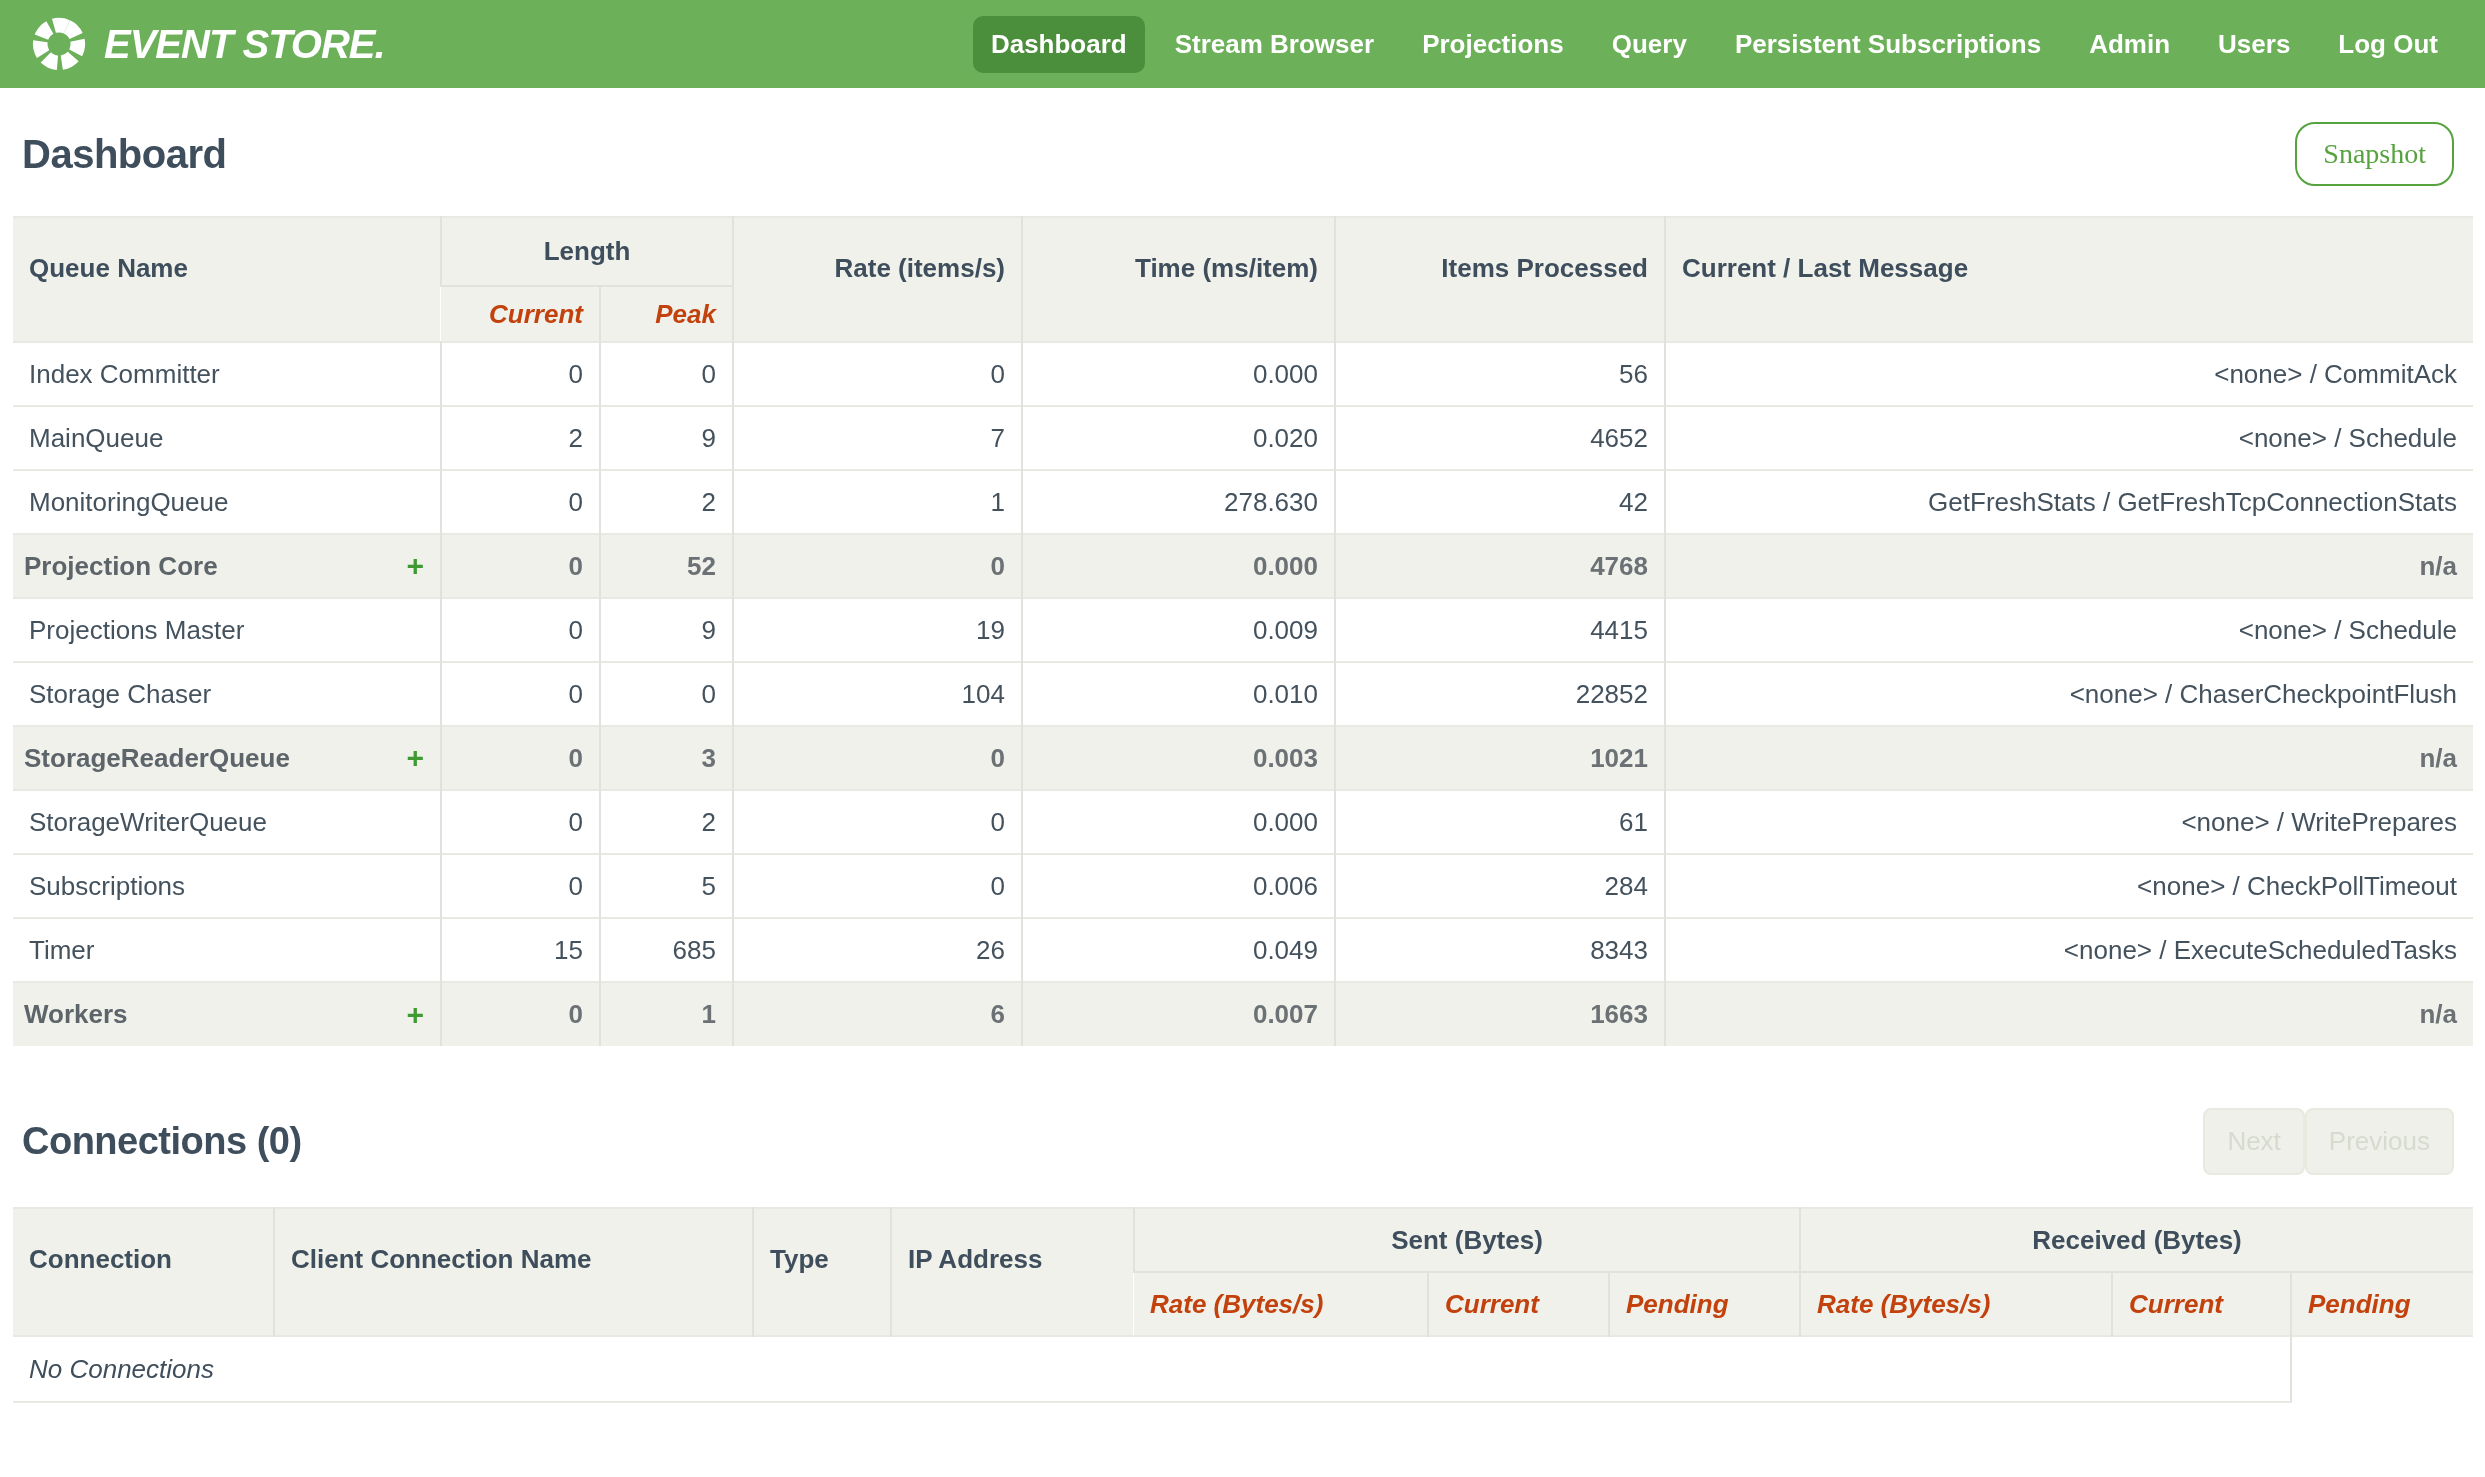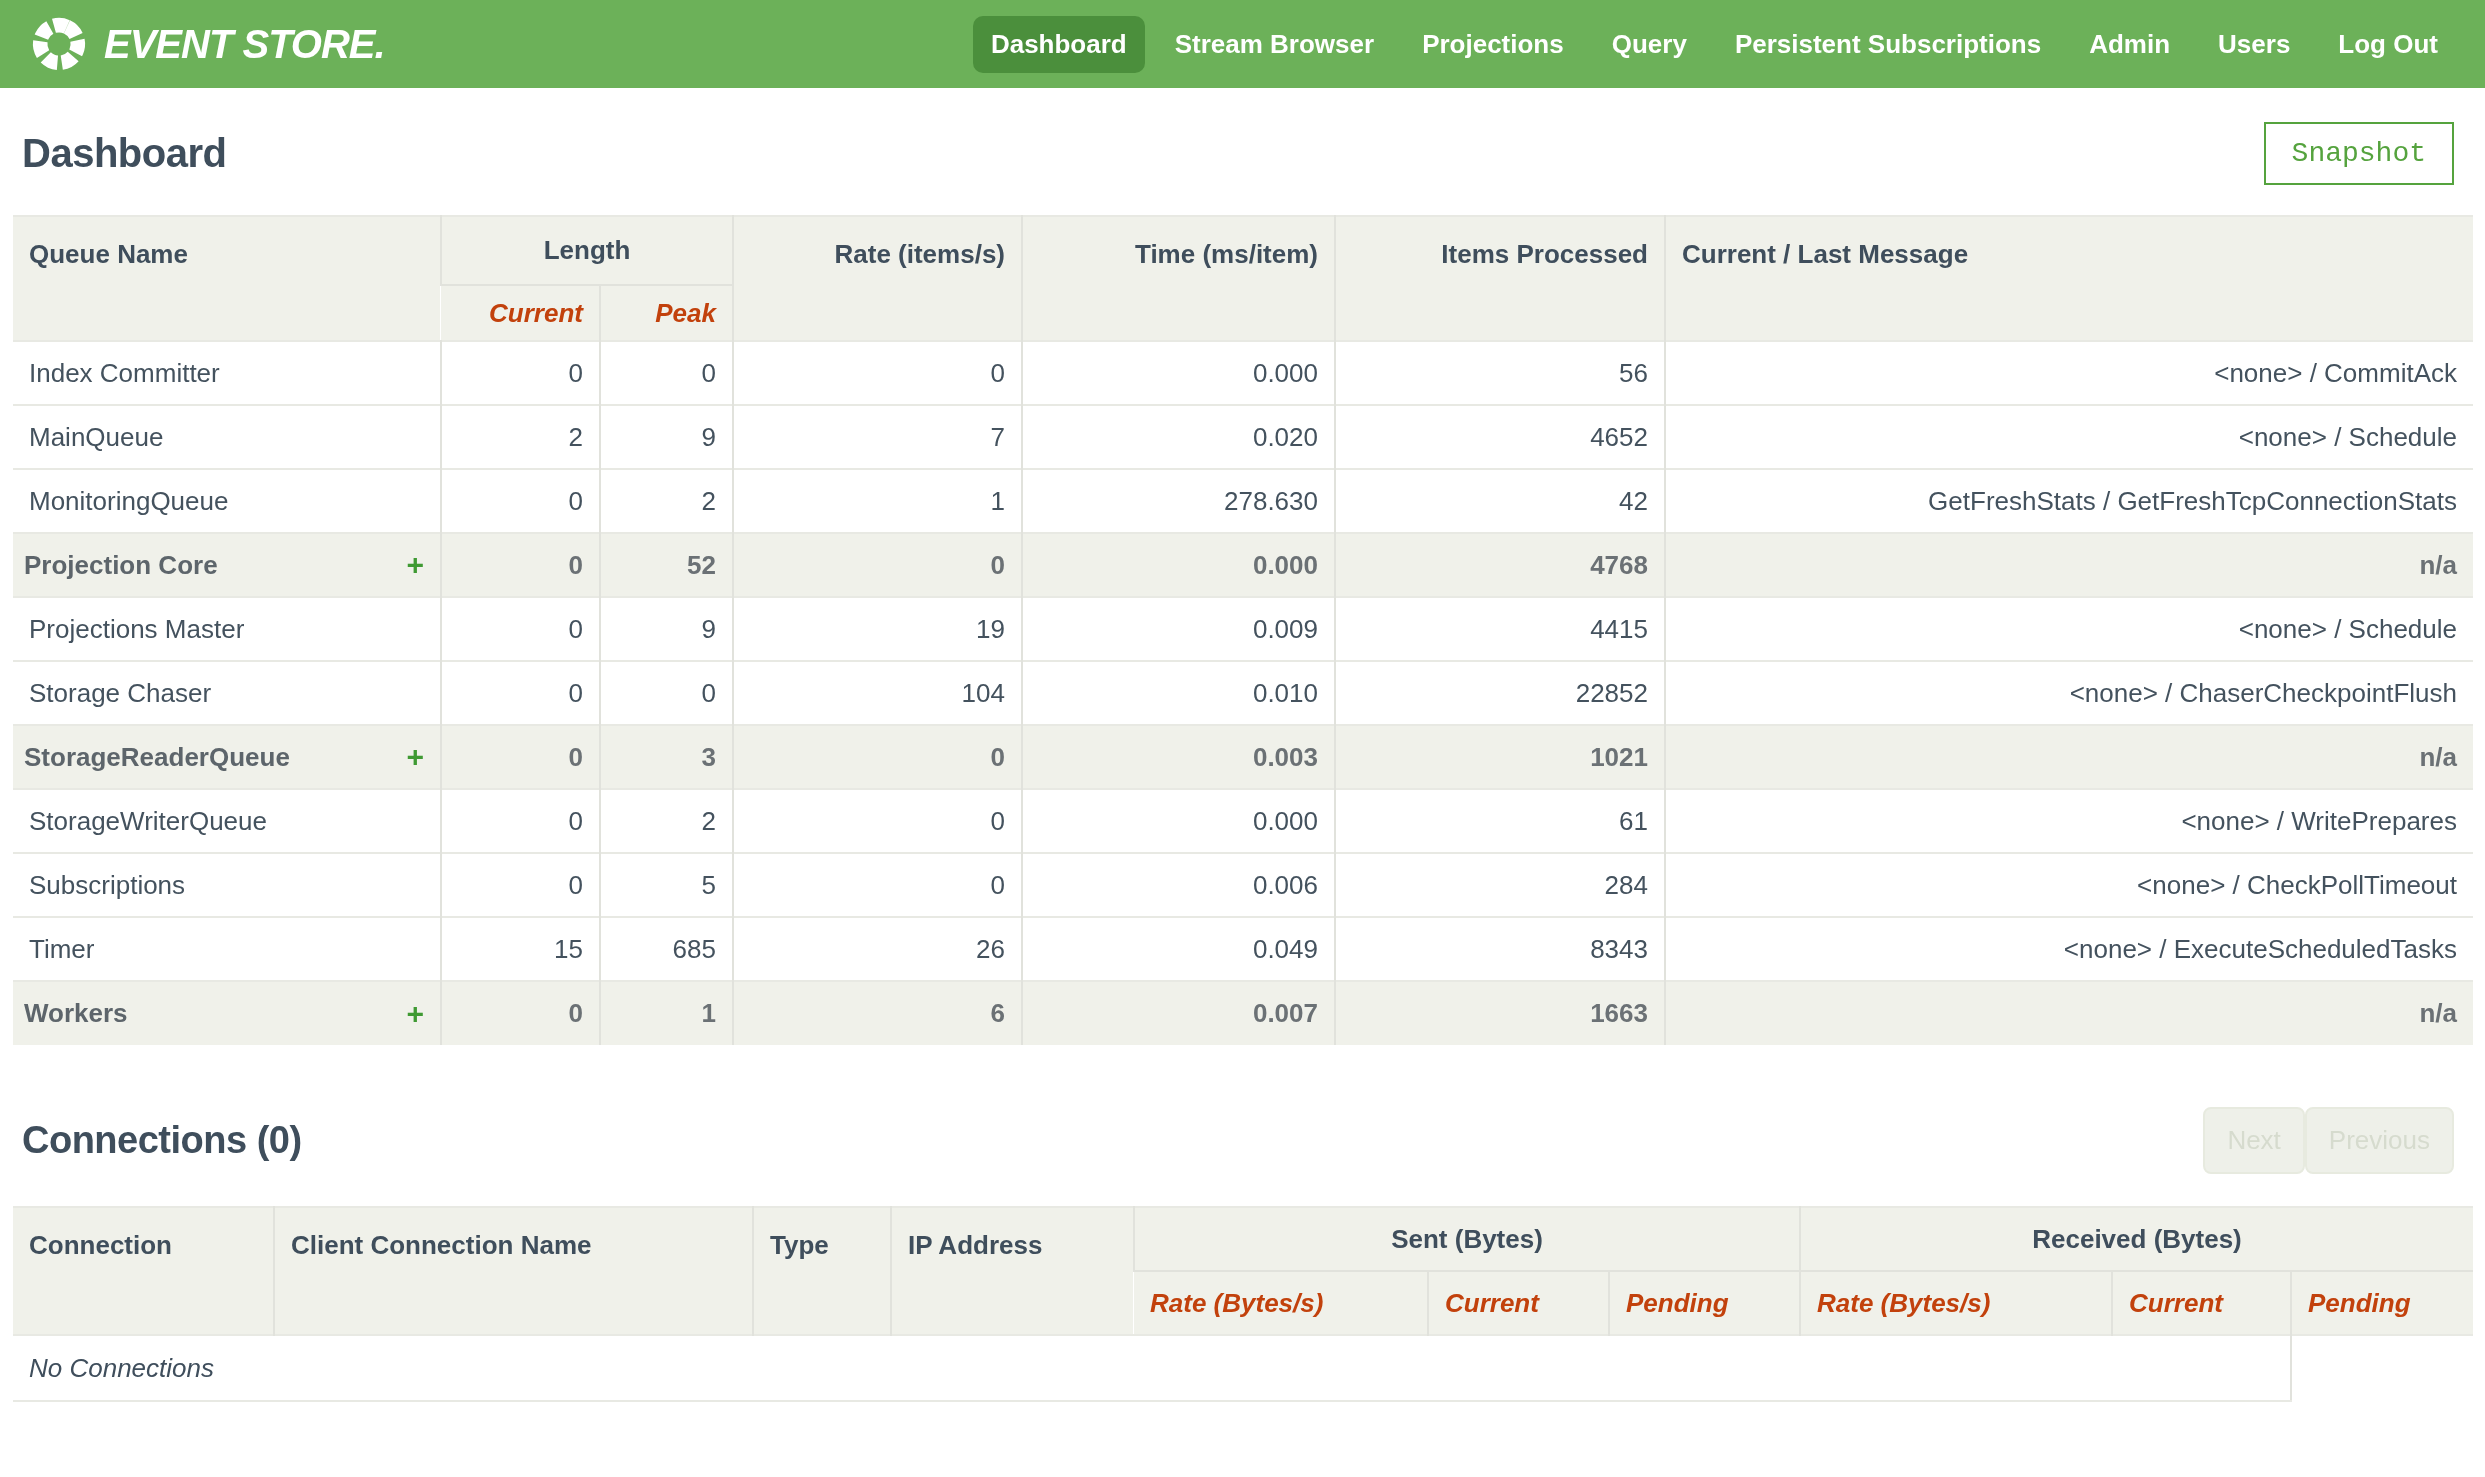--- a/index.html
+++ b/index.html
@@ -10,30 +10,30 @@
   .brand{display:flex;align-items:center;gap:16px;}
   .brand svg{width:58px;height:58px;display:block;}
   .brand-text{color:#fff;font-size:40px;font-weight:800;font-style:italic;letter-spacing:-1px;white-space:nowrap;}
   .nav{display:flex;align-items:center;gap:12px;margin-left:auto;}
   .nav-item{color:#fff;font-size:26px;font-weight:700;padding:13px 18px;border-radius:10px;text-decoration:none;white-space:nowrap;}
   .nav-item.active{background:#4b8f3c;}
 
   
   .page-head{display:flex;justify-content:space-between;align-items:center;padding:34px 32px 30px 22px;}
   h1{font-size:40px;margin:0;font-weight:700;letter-spacing:-0.5px;}
-  .btn-outline{background:#fff;border:2px solid #55a33e;color:#55a33e;font-size:28px;padding:14px 26px;border-radius:0;font-family:Liberation Mono, monospace;cursor:pointer;}
+  .btn-outline{background:#fff;border:2px solid #55a33e;color:#55a33e;font-size:28px;padding:14px 26px;border-radius:20px;font-family:Liberation Serif, serif;cursor:pointer;}
 
   
   table{border-collapse:collapse;width:2460px;margin:0 13px;table-layout:fixed;font-size:26px;border-top:2px solid #e8e9e3;}
   th,td{padding:0 16px;box-sizing:border-box;border-left:2px solid #e1e2dc;overflow:hidden;white-space:nowrap;}
   th:first-child,td:first-child{border-left:none;}
   thead th{background:#f0f1ea;font-weight:700;text-align:left;color:#3f4e5c;}
   .ar{text-align:right;}
   .al{text-align:left;}
-  .top{vertical-align:top;padding-top:22px;}
+  .top{vertical-align:top;padding-top:35px;}
   .mid{vertical-align:middle;text-align:center;}
   .sub{font-style:italic;font-weight:700;color:#c2410c;vertical-align:middle;}
   .bb{border-bottom:2px solid #e1e2dc;}
 
   
   .queues thead tr:first-child{height:69px;}
   .queues thead tr:last-child{height:56px;}
   .queues tbody tr{height:64px;border-top:2px solid #e8e9e3;background:#fff;}
   .queues tbody td{color:#44525e;}
   .queues td.msg{text-align:right;}

